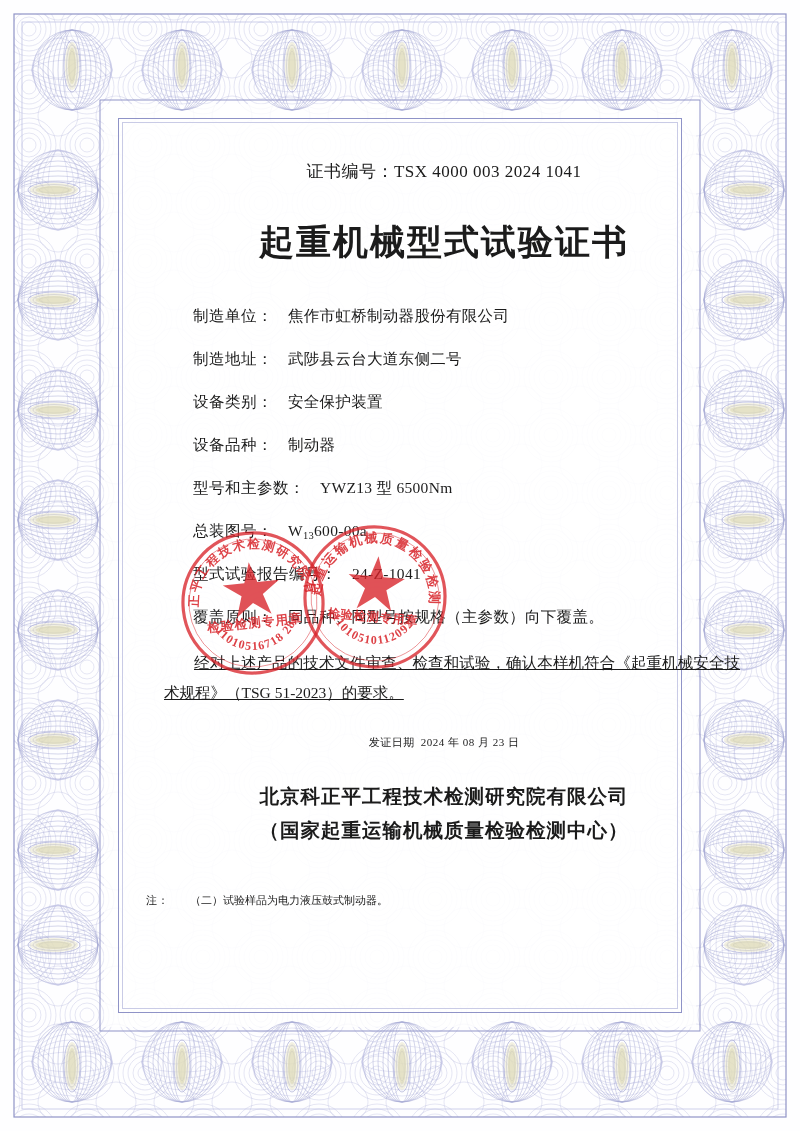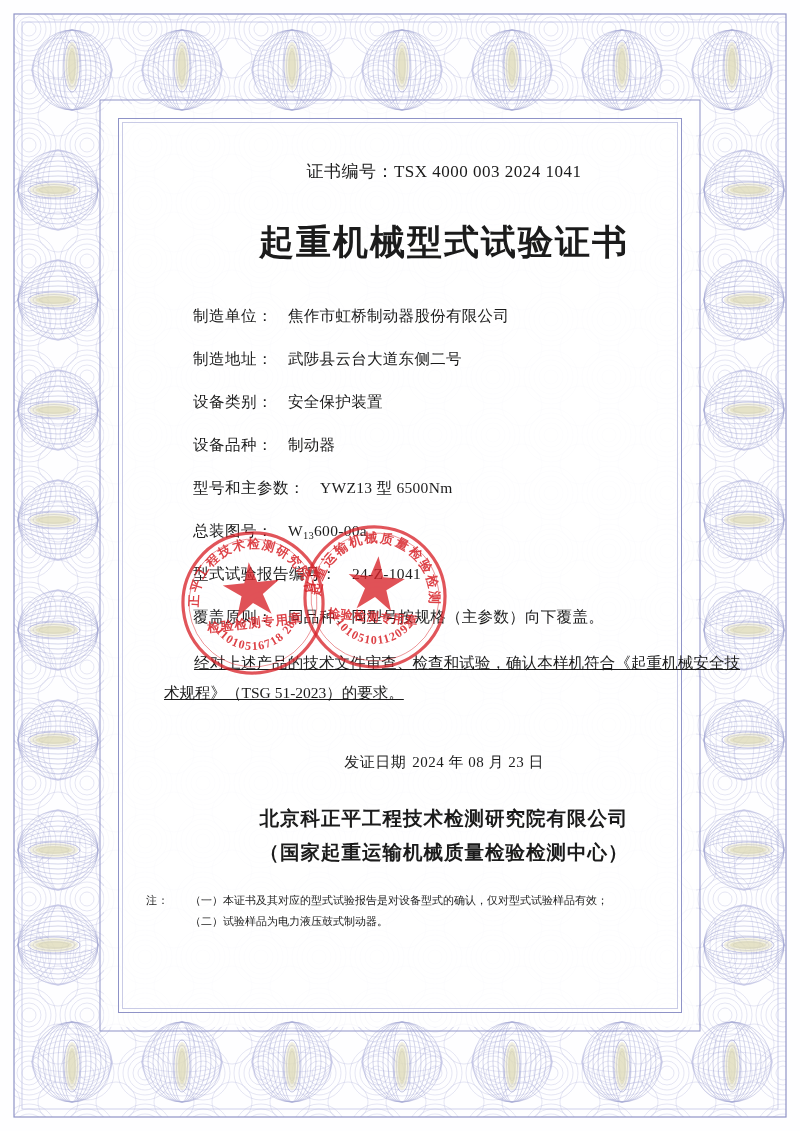--- a/index.html
+++ b/index.html
@@ -106,22 +106,22 @@
     margin-top: 4px;
     font-size: 15.5px;
     line-height: 1.95;
     text-align: justify;
     padding: 0 2px 0 18px;
     text-decoration: underline;
   }
   .paragraph .indent { display: inline-block; width: 30px; }
 
   .date-line {
-    margin-top: 44px;
-    font-size: 15px;
+    margin-top: 26px;
+    font-size: 11px;
     text-align: center;
     letter-spacing: 0.5px;
     position: relative;
     z-index: 1;
   }
   .date-line .date-val { margin-left: 6px; }
 
   .org {
     margin-top: 30px;
     text-align: center;
@@ -345,21 +345,20 @@
     </div>
 
     <div class="org">
       <div>北京科正平工程技术检测研究院有限公司</div>
       <div>（国家起重运输机械质量检验检测中心）</div>
     </div>
 
     <div class="notes">
       <div class="notes-head">注：</div>
       <ol>
-        <li>（一）本证书及其对应的型式试验报告是对设备型式的确认，仅对型式试验样品有效；</li>
         <li>（二）试验样品为电力液压鼓式制动器。</li>
       </ol>
     </div>
   </div>
 
   <div class="seal seal-left">
     <svg width="150" height="150" viewBox="0 0 150 150" xmlns="http://www.w3.org/2000/svg">
       <defs>
         <path id="arcTopL" d="M 20,75 A 55,55 0 0 1 130,75"></path>
         <path id="arcBotL" d="M 28,75 A 47,47 0 0 0 122,75"></path>

